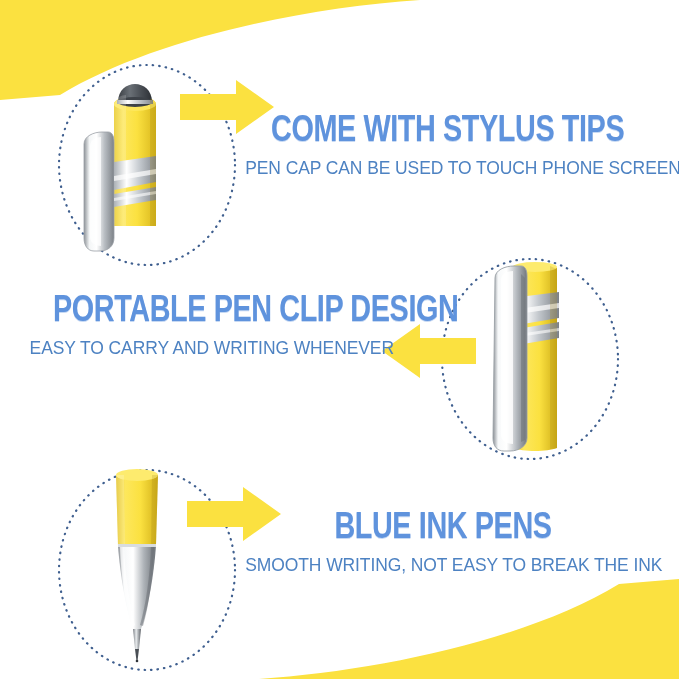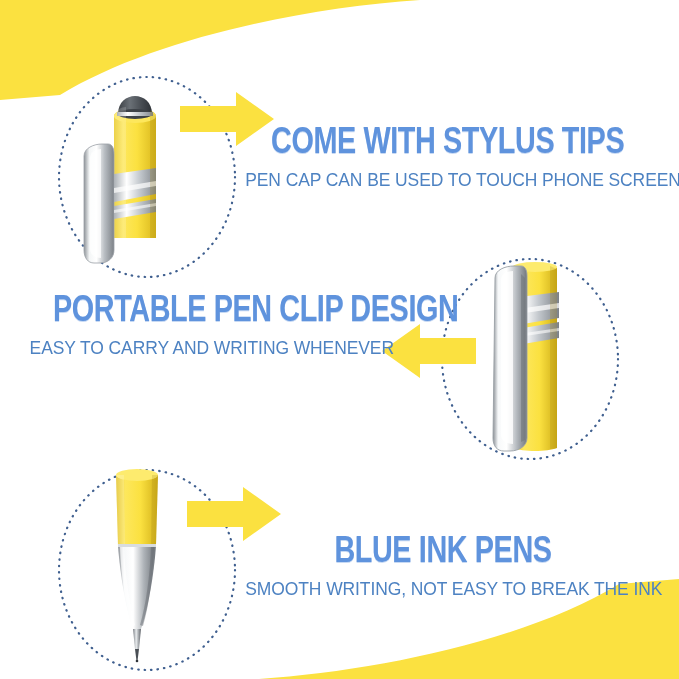--- a/index.html
+++ b/index.html
@@ -25,21 +25,21 @@
   }
   .swoosh-tl { left: 0; top: 0; width: 420px; height: 100px; }
   .swoosh-br { right: 0; bottom: 0; width: 420px; height: 100px; }
 
   
   .feature {
     position: absolute;
     width: 679px;
     height: 226px;
   }
-  .feature.f1 { top: 12px; }
+  .feature.f1 { top: 0px; }
   .feature.f2 { top: 226px; }
   .feature.f3 { top: 453px; }
 
   
   .circle-wrap {
     position: absolute;
     width: 190px;
     height: 215px;
   }
   .f1 .circle-wrap { left: 52px;  top: 58px; }
@@ -65,21 +65,21 @@
   .f2 .arrow { left: 380px; top: 96px; }
   .f3 .arrow { left: 185px; top: 32px; }
 
   
   .textblock {
     position: absolute;
     text-align: center;
   }
   .f1 .textblock { left: 228px; top: 110px; width: 430px; }
   .f2 .textblock { left: 14px;   top: 64px;  width: 390px; }
-  .f3 .textblock { left: 228px; top: 54px;  width: 430px; margin-top: 24px; }
+  .f3 .textblock { left: 228px; top: 54px;  width: 430px; }
 
   .headline {
     color: #5f93dd;
     font-family: "Liberation Sans Narrow", "Liberation Sans", sans-serif;
     font-weight: bold;
     font-size: 35px;
     line-height: 38px;
     letter-spacing: -0.5px;
     transform: scaleX(0.80);
     transform-origin: center;

